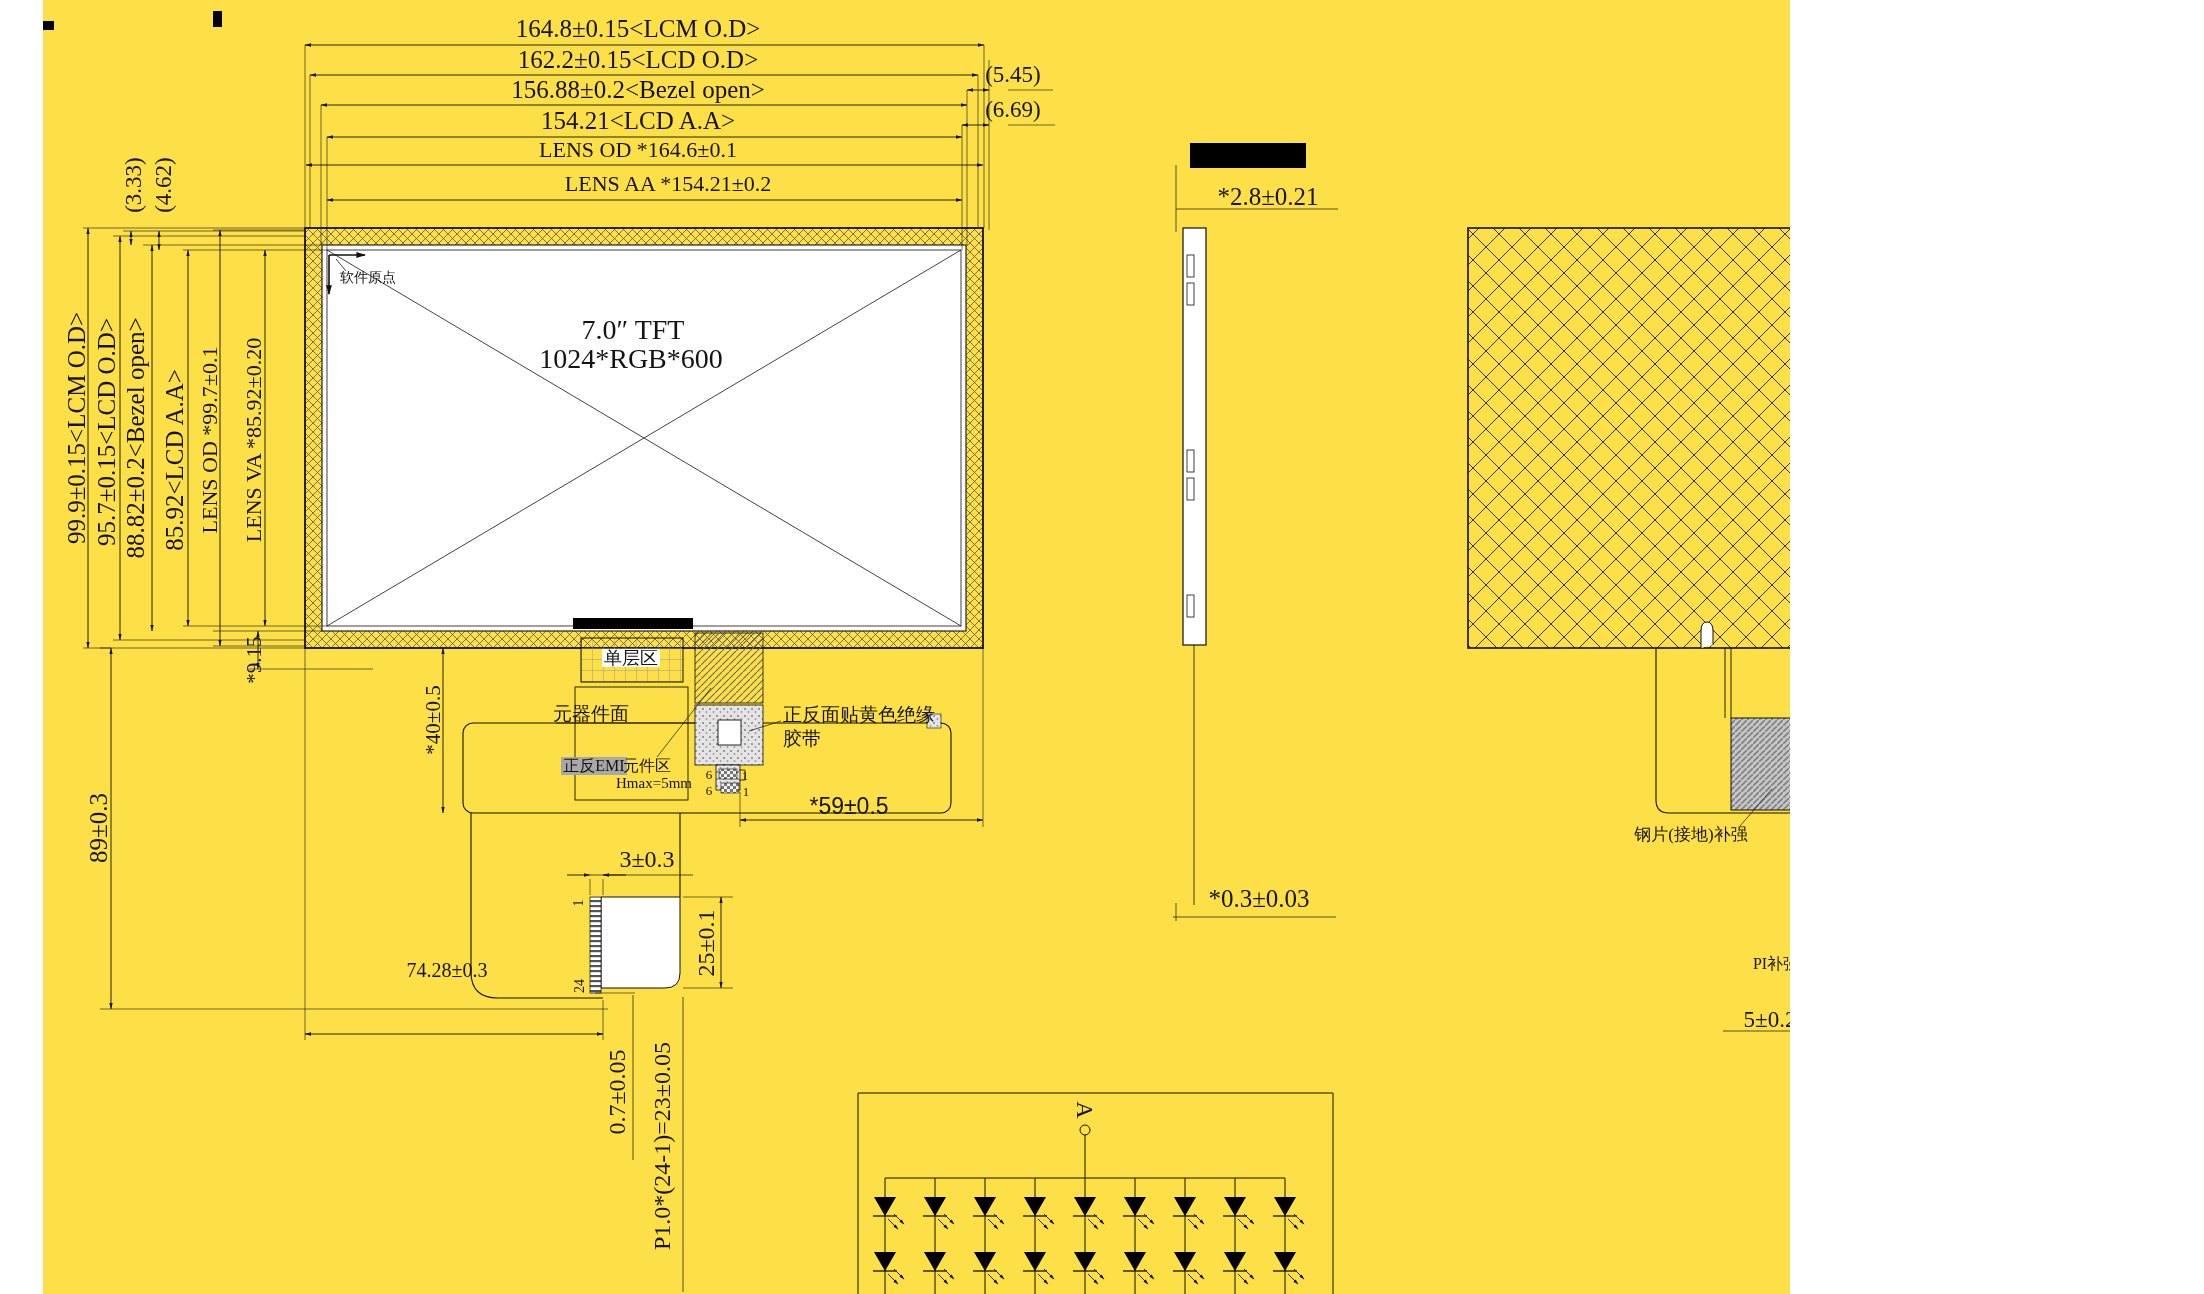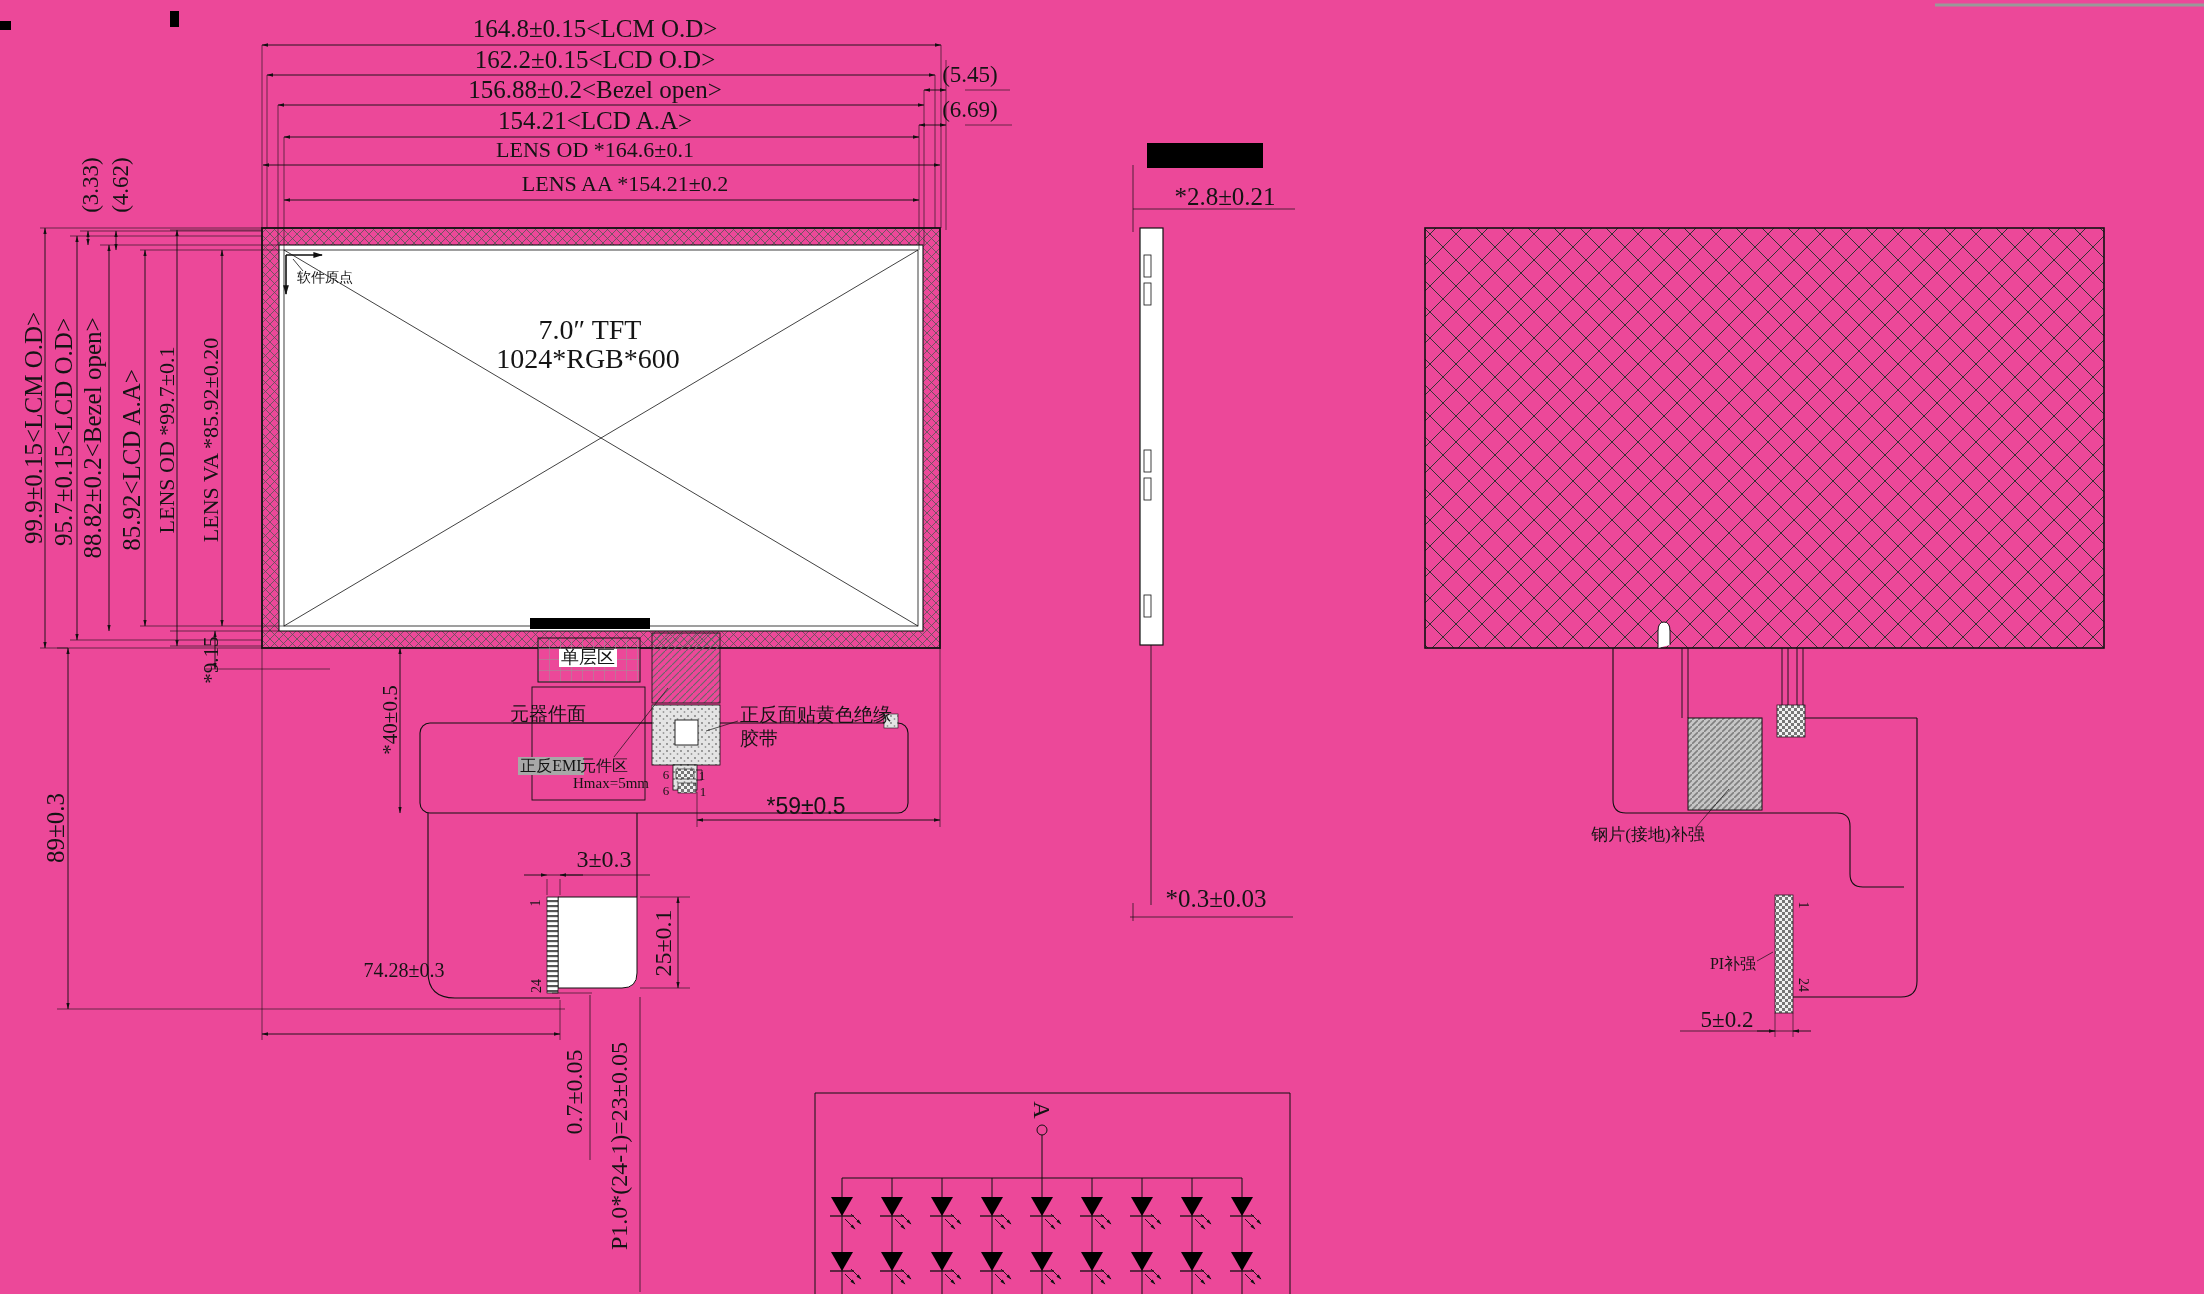--- a/index.html
+++ b/index.html
@@ -1,23 +1,23 @@
 <!DOCTYPE html>
 <html><head>
 <meta charset="utf-8">
 <style>
   html,body{margin:0;padding:0;background:#fff;}
-  #sheet{position:relative;width:2204px;height:1294px;background:#ec4899;overflow:hidden;
-         font-family:"Liberation Serif","DejaVu Serif",serif;color:#111;}
+  #sheet{position:relative;width:1747px;height:1294px;background:#fde047;overflow:hidden;
+         font-family:"Liberation Serif","DejaVu Serif",serif;color:#111;margin-left:43px;}
   #linework{position:absolute;left:0;top:0;width:2204px;height:1294px;}
   .lbl{position:absolute;white-space:nowrap;line-height:1;color:#141414;}
   .ctr{transform:translate(-50%,-50%);}
   .rot{transform:translate(-50%,-50%) rotate(-90deg);}
   .rotcw{transform:translate(-50%,-50%) rotate(90deg);}
-  .bgw{background:#fff;padding:0 2px;font-family:Liberation Mono, monospace;}
+  .bgw{background:#fff;padding:0 2px;}
 </style>
 </head>
 <body>
 
 <div id="sheet">
 
 <svg id="linework" viewBox="0 0 2204 1294">
   <defs>
     <marker id="ar" viewBox="0 0 10 10" refX="9.5" refY="5" markerWidth="16" markerHeight="7" orient="auto-start-reverse">
       <path d="M0,2.4 L10,5 L0,7.6 Z" fill="#111"></path>

